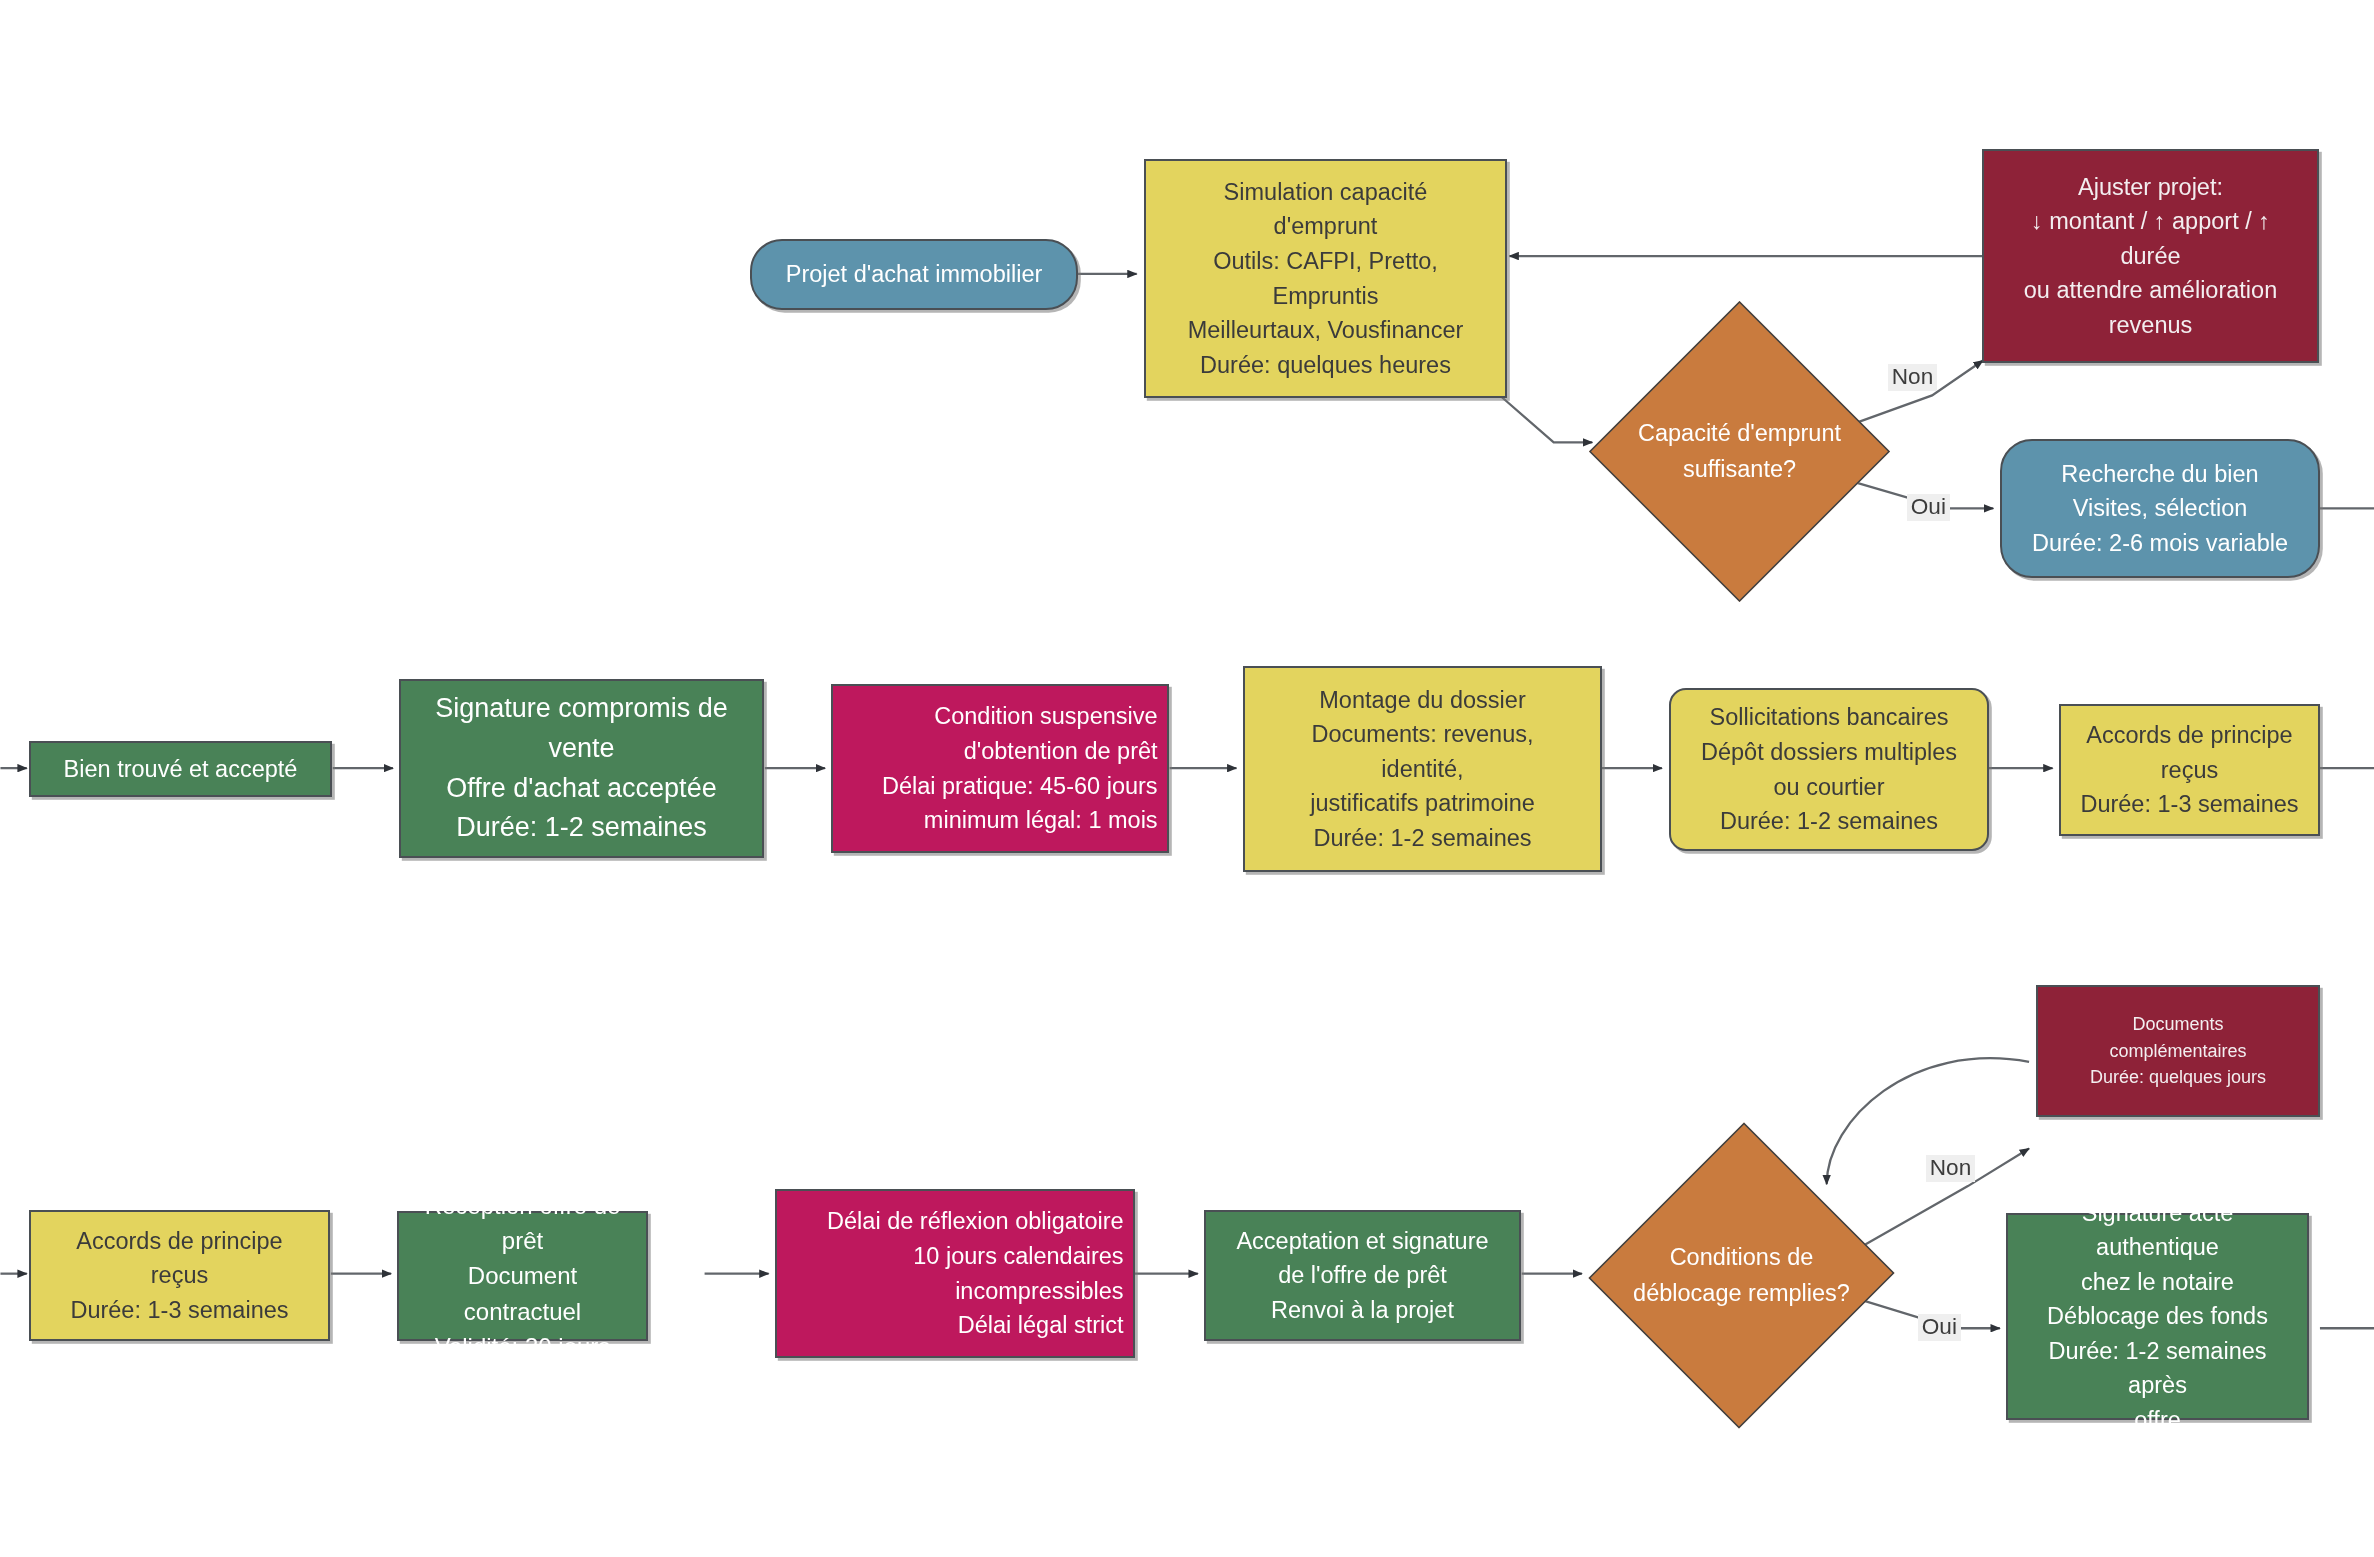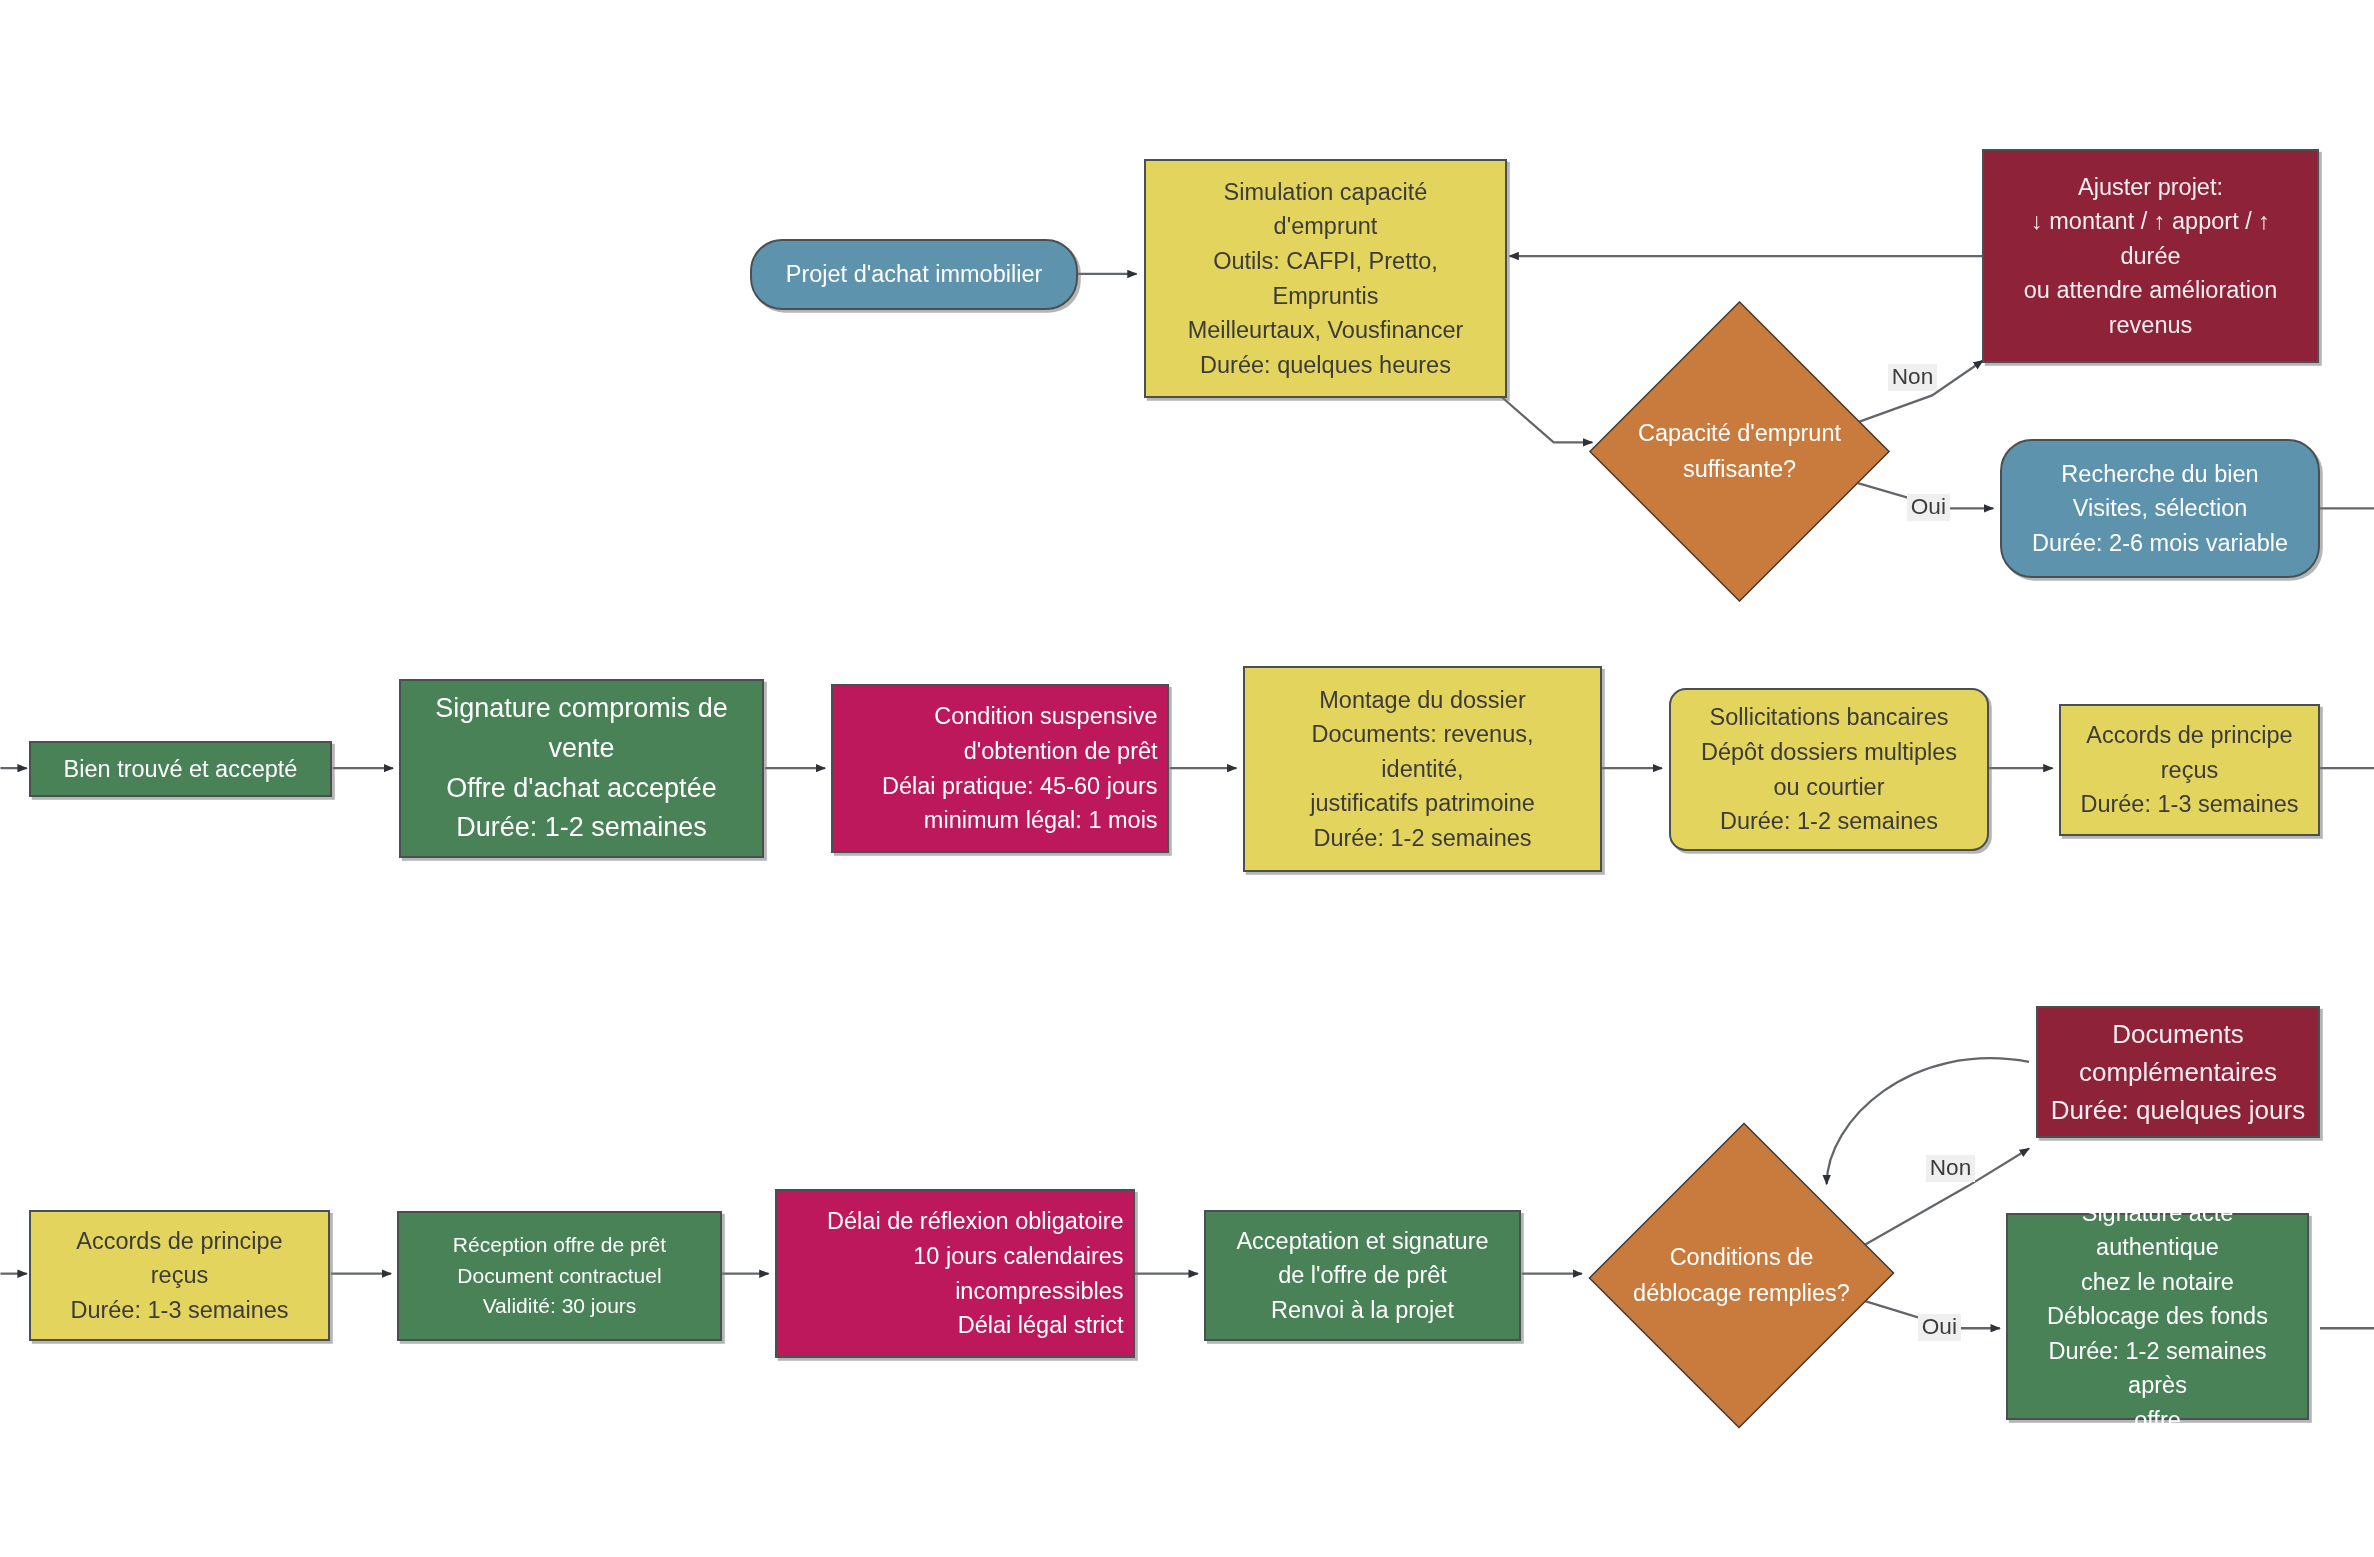--- a/index.html
+++ b/index.html
@@ -206,21 +206,21 @@
 reçus
 Durée: 1-3 semaines</span>
   </div>
 
   <div class="node fill-yellow" style="left:29px; top:1210px; width:301px; height:131px; font-size:23.5px;">
     <span class="txt">Accords de principe
 reçus
 Durée: 1-3 semaines</span>
   </div>
 
-  <div class="node fill-green" style="left:397px; top:1211px; width:325px; height:130px; font-size:21px;">
+  <div class="node fill-green" style="left:397px; top:1211px; width:251px; height:130px; font-size:24px;">
     <span class="txt">Réception offre de prêt
 Document contractuel
 Validité: 30 jours</span>
   </div>
 
   <div class="node fill-orange" style="left:775px; top:1189px; width:360px; height:169px; font-size:23.5px;">
     <span class="txt">Délai de réflexion obligatoire
 10 jours calendaires
 incompressibles
 Délai légal strict</span>
@@ -231,21 +231,21 @@
 de l'offre de prêt
 Renvoi à la projet</span>
   </div>
 
   <div class="diamond" style="left:1591px; top:1120px; width:301px; height:311px; font-size:23.5px;">
     <div class="shape"></div>
     <span class="txt">Conditions de
 déblocage remplies?</span>
   </div>
 
-  <div class="node fill-red" style="left:2036px; top:1006px; width:284px; height:132px; font-size:26px;">
+  <div class="node fill-red" style="left:2036px; top:985px; width:284px; height:132px; font-size:18px;">
     <span class="txt">Documents
 complémentaires
 Durée: quelques jours</span>
   </div>
 
   <div class="node fill-green" style="left:2006px; top:1213px; width:303px; height:207px; font-size:23.5px;">
     <span class="txt">Signature acte authentique
 chez le notaire
 Déblocage des fonds
 Durée: 1-2 semaines après

